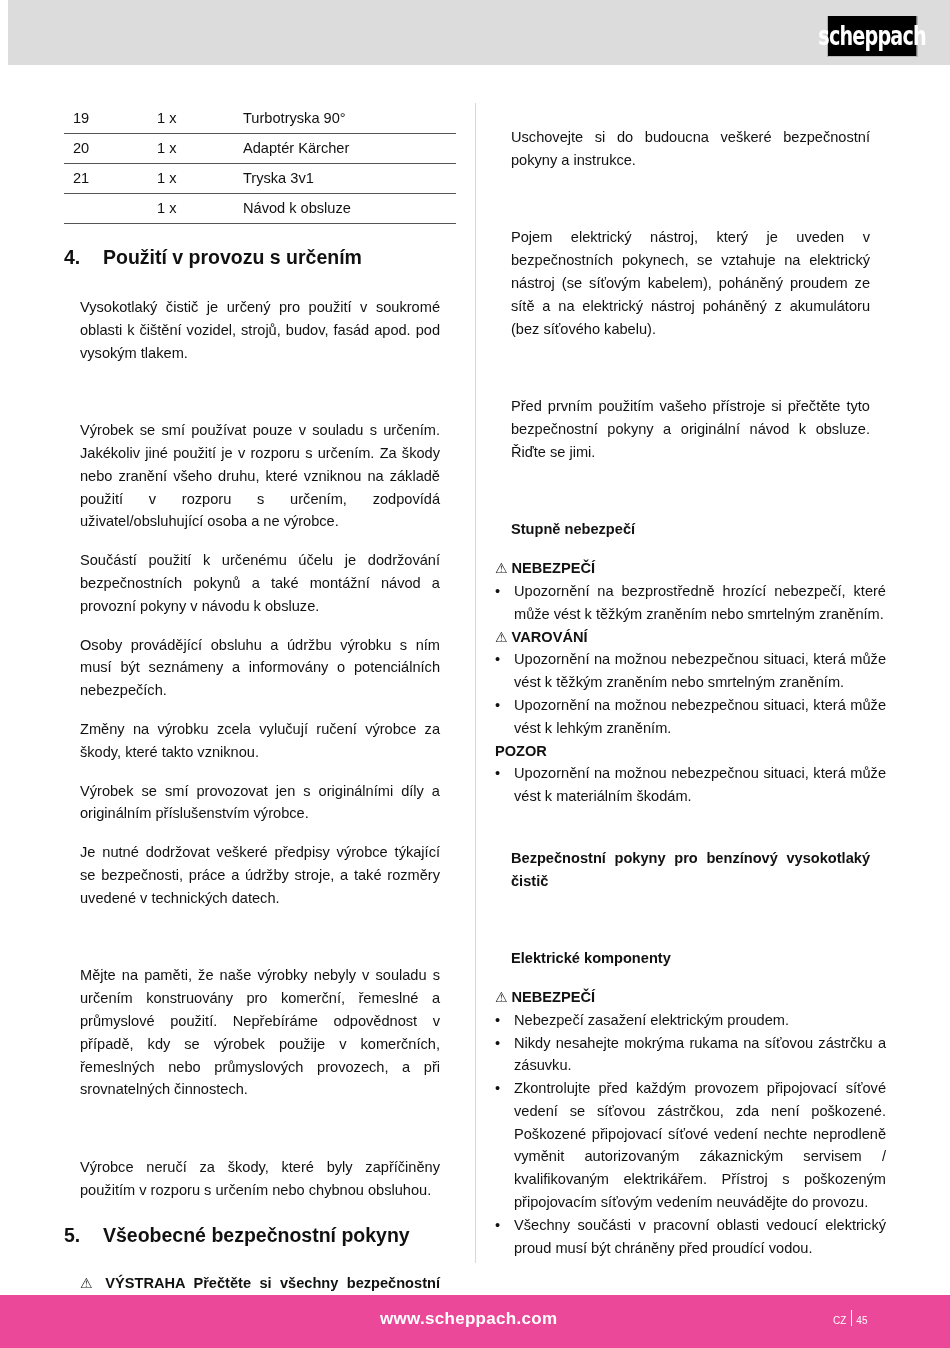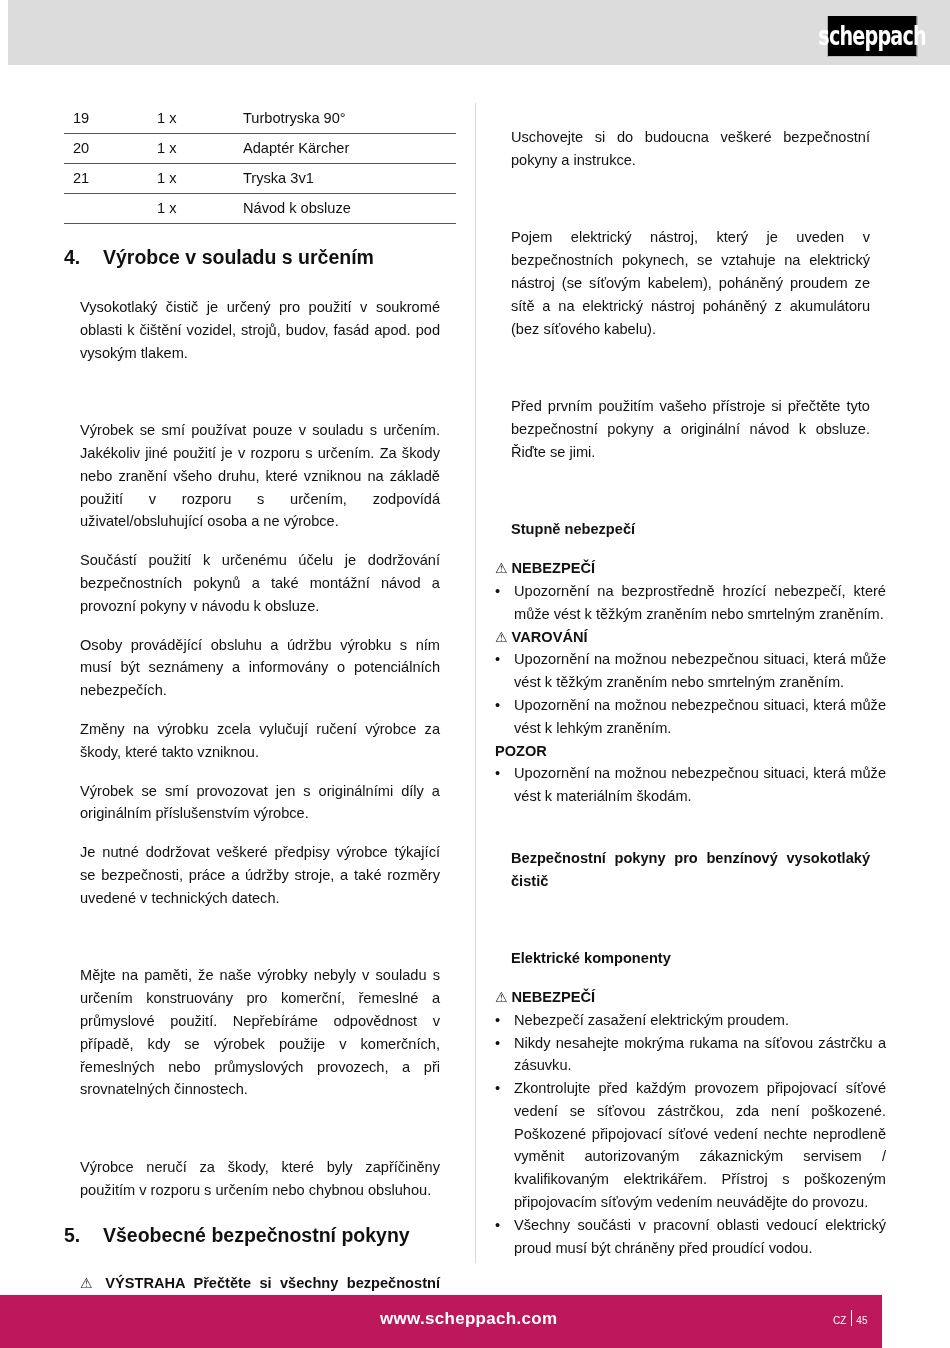--- a/index.html
+++ b/index.html
@@ -44,21 +44,21 @@
   .warn-head { font-weight: bold; }
   .warn-head .tri { font-weight: normal; margin-right: 4px; font-size: 14px; }
 
   ul.bul { list-style: none; margin: 0; padding: 0; }
   ul.bul li { position: relative; padding-left: 19px; text-align: justify; }
   ul.bul li::before {
     content: "•"; position: absolute; left: 0; top: 0;
   }
 
   .footer {
-    position: absolute; left: 0; top: 1295px; width: 882px; height: 53px; background: #be185d; color: #fff;
+    position: absolute; left: 0; top: 1295px; width: 950px; height: 53px; background: #ec4899; color: #fff;
   }
   .footer .url {
     position: absolute; left: 380px; top: 14px; font-size: 17px; font-weight: bold; letter-spacing: 0.3px;
   }
   .footer .pg {
     position: absolute; left: 833px; top: 15px; font-size: 10px;
   }
   .footer .pg .sep { display: inline-block; width: 1px; height: 16px; background: #fff; margin: 0 4px -2px 5px; }
 </style>
 </head>
@@ -91,21 +91,21 @@
       <tr>
         <td class="c1"></td>
         <td class="c2">1 x</td>
         <td>Návod k obsluze</td>
       </tr>
     </tbody>
   </table>
 
   <h2 class="section">
     <span class="num">4.</span>
-    <span>Výrobce v souladu s určením</span>
+    <span>Použití v provozu s určením</span>
   </h2>
 
   <p>Vysokotlaký čistič je určený pro použití v soukromé oblasti k čištění vozidel, strojů, budov, fasád apod. pod vysokým tlakem.</p>
   <div class="gap"></div>
   <p>Výrobek se smí používat pouze v souladu s určením. Jakékoliv jiné použití je v rozporu s určením. Za škody nebo zranění všeho druhu, které vzniknou na základě použití v rozporu s určením, zodpovídá uživatel/obsluhující osoba a ne výrobce.</p>
   <p>Součástí použití k určenému účelu je dodržování bezpečnostních pokynů a také montážní návod a provozní pokyny v návodu k obsluze.</p>
   <p>Osoby provádějící obsluhu a údržbu výrobku s ním musí být seznámeny a informovány o potenciálních nebezpečích.</p>
   <p>Změny na výrobku zcela vylučují ručení výrobce za škody, které takto vzniknou.</p>
   <p>Výrobek se smí provozovat jen s originálními díly a originálním příslušenstvím výrobce.</p>
   <p>Je nutné dodržovat veškeré předpisy výrobce týkající se bezpečnosti, práce a údržby stroje, a také rozměry uvedené v technických datech.</p>

